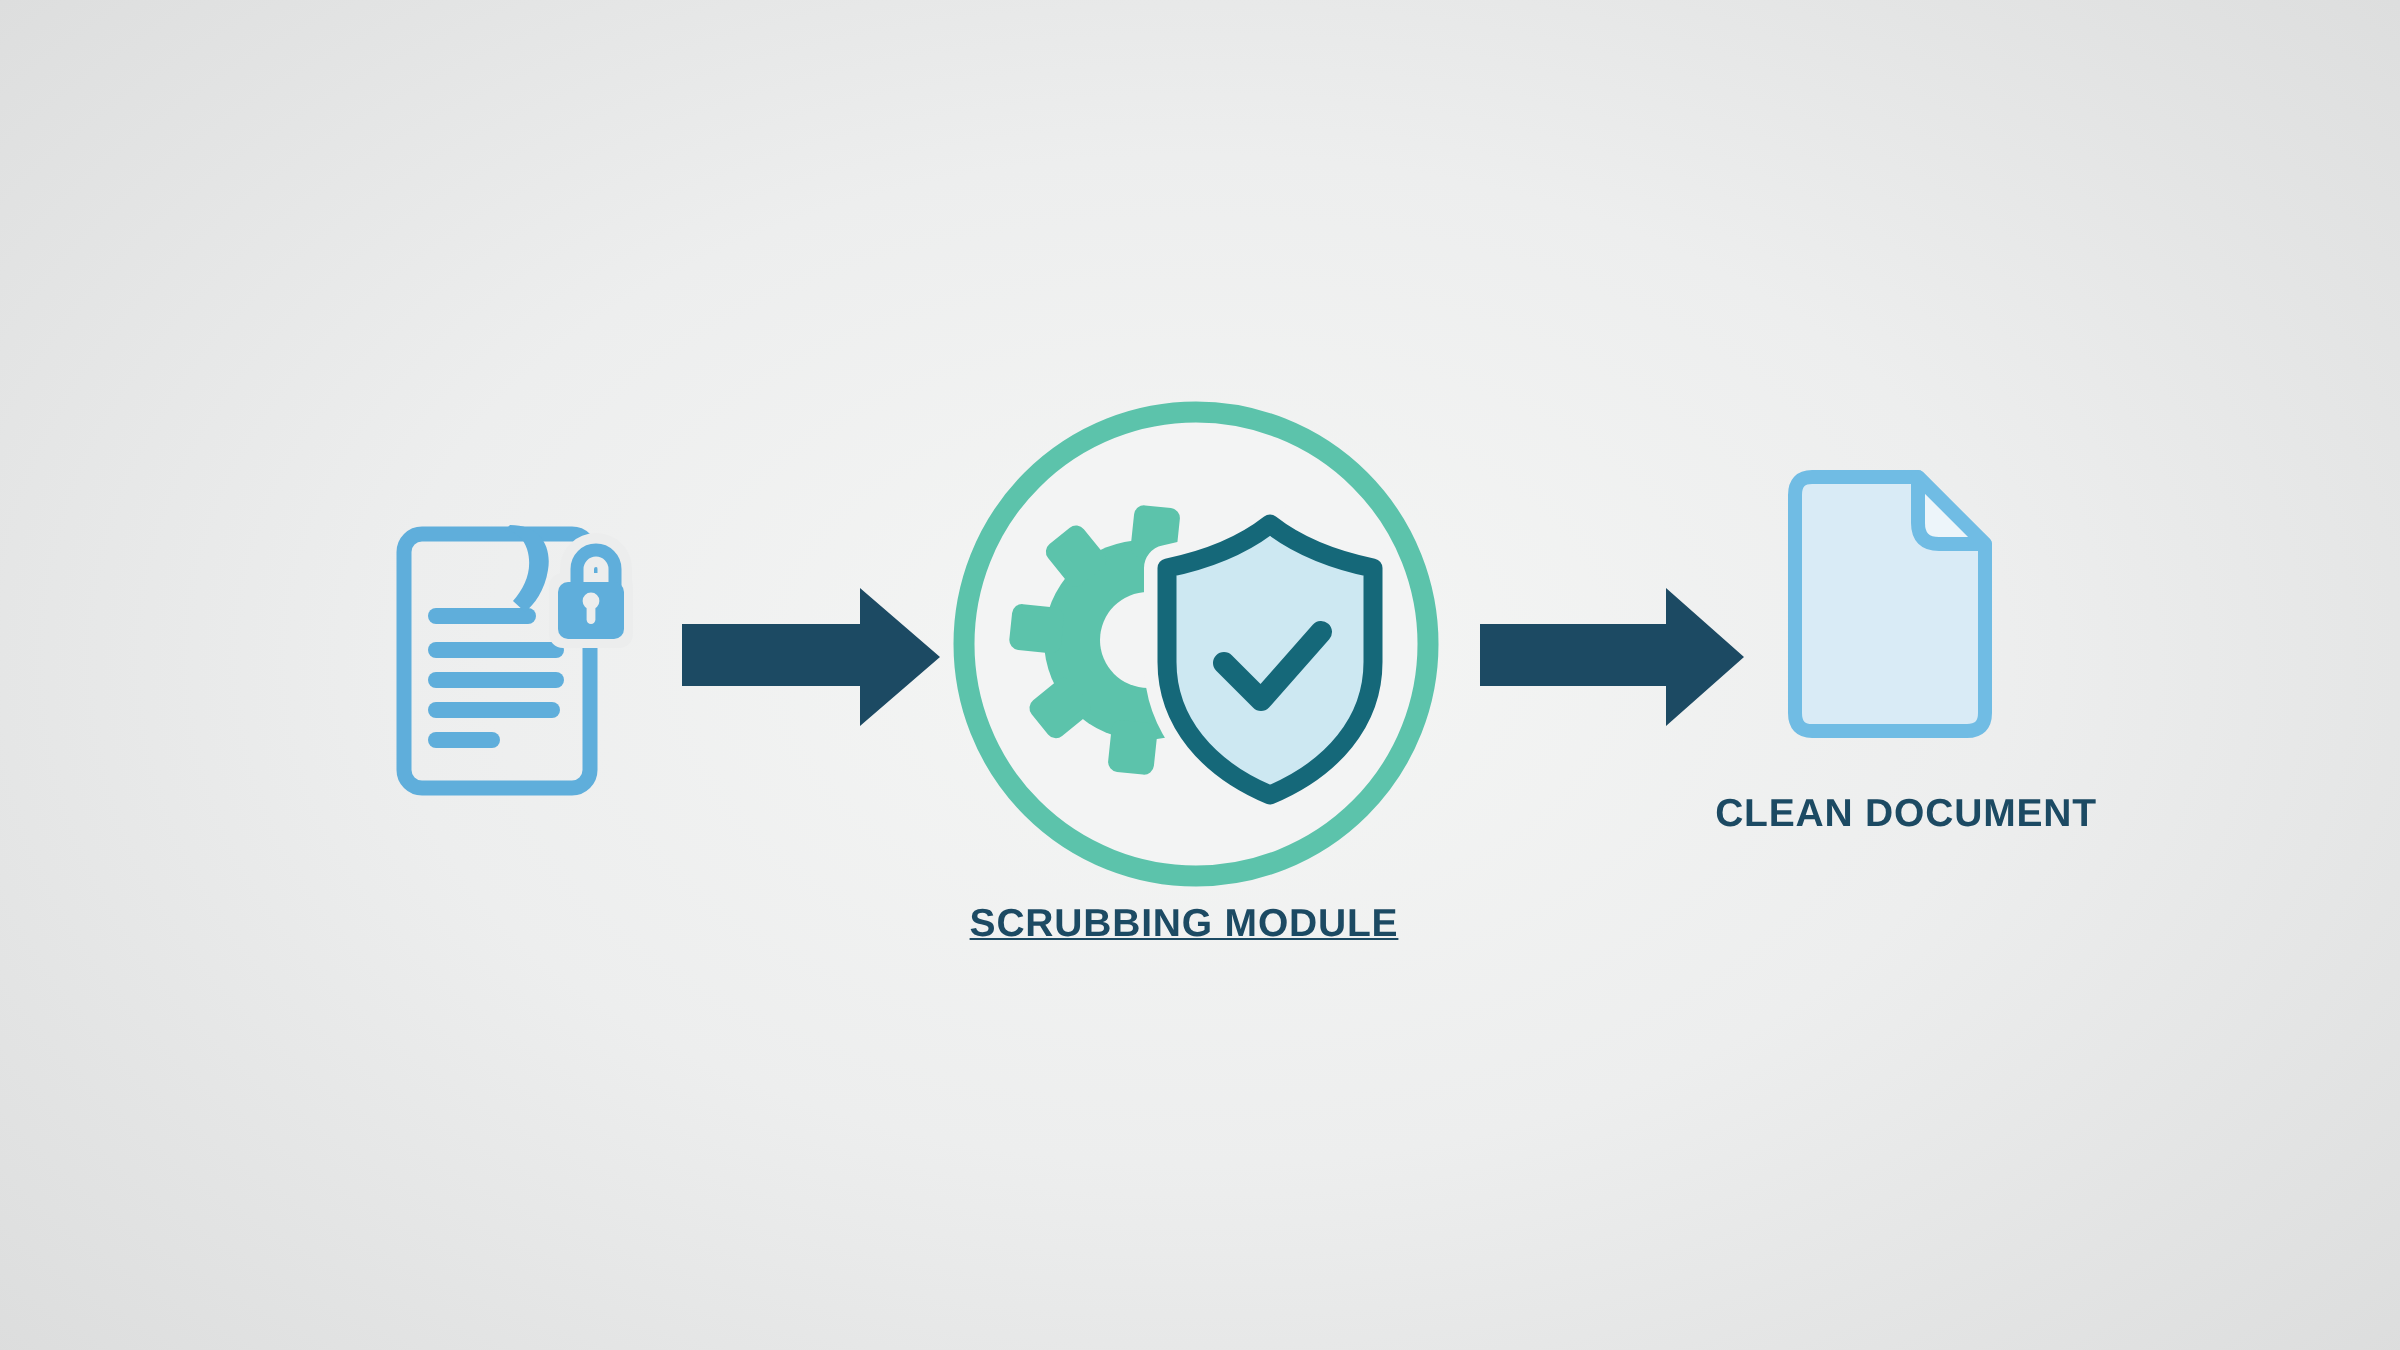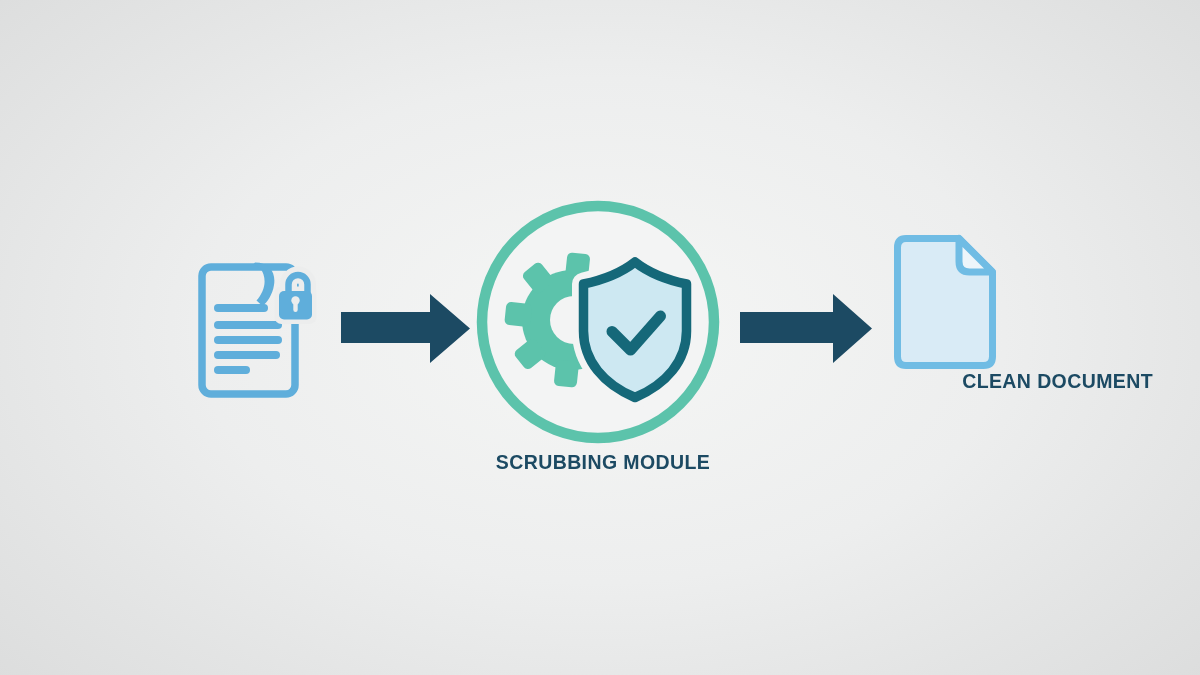--- a/index.html
+++ b/index.html
@@ -15,22 +15,22 @@
   .flow-label{
     position:absolute;
     width:400px;
     text-align:center;
     font-weight:700;
     font-size:19.5px;
     letter-spacing:0.4px;
     color:#1C4A63;
     -webkit-user-select:none;user-select:none;
   }
-  .label-module{left:403px;top:451px;}
-  .label-output{left:753px;top:370px;text-align:right;}
+  .label-module{left:392px;top:451px;text-decoration:underline;}
+  .label-output{left:753px;top:396px;}
 </style>
 </head>
 <body>
 
 <div class="stage">
 
   <svg class="diagram-svg" width="1200" height="675" viewBox="0 0 1200 675">
 
     <g>
 

